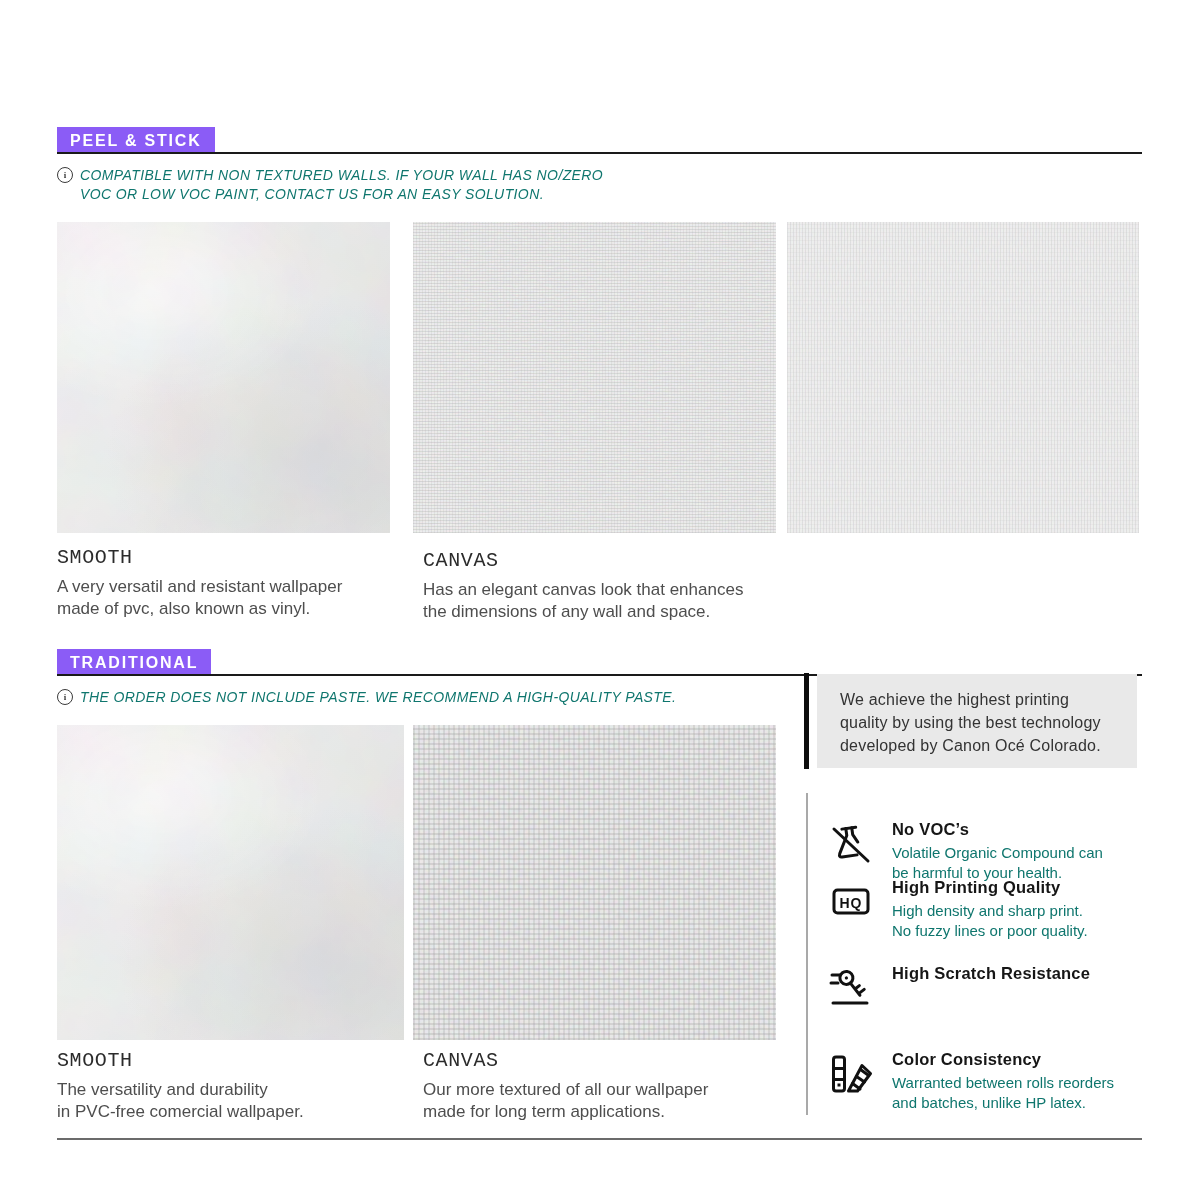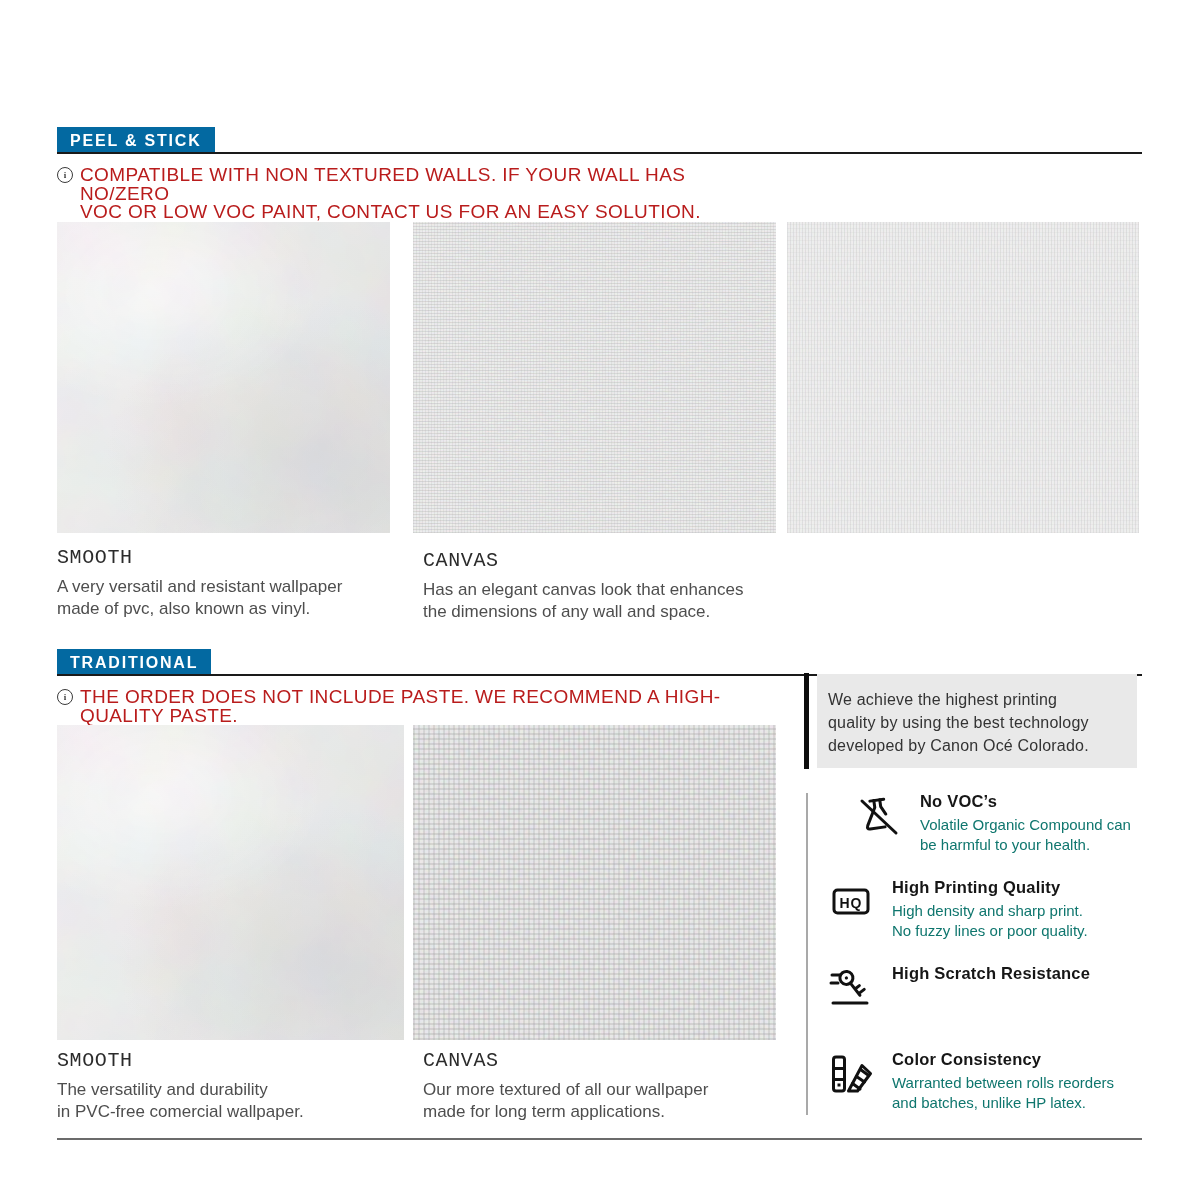--- a/index.html
+++ b/index.html
@@ -10,35 +10,35 @@
   .abs{position:absolute;}
 
   
   .title{
     left:0;top:51px;width:1010px;text-align:center;
     font-size:42px;font-weight:400;letter-spacing:4px;color:#141414;
   }
 
   
   .section-label{
-    height:27px;line-height:27px;background:#0369a1;color:#ffffff;
+    height:27px;line-height:27px;background:#8b5cf6;color:#ffffff;
     font-size:16px;font-weight:700;letter-spacing:1.8px;padding:0 13px;
   }
   .rule{background:#1a1a1a;height:2px;}
   .thin-rule{background:#6b6b6b;height:1.5px;}
 
   
   .note{display:flex;align-items:flex-start;gap:7px;}
   .info-icon{
     flex:0 0 auto;width:14px;height:14px;margin-top:1px;border:1.6px solid #3a3a3a;border-radius:50%;
     font-size:9px;font-weight:700;color:#3a3a3a;display:flex;align-items:center;justify-content:center;
     font-family:"Liberation Serif", serif;
   }
   .note-text{
-    font-size:19px;letter-spacing:.4px;color:#b91c1c;line-height:18.5px;white-space:pre-line;
+    font-size:14px;letter-spacing:.4px;color:#0f766e;line-height:18.5px;white-space:pre-line;font-style:italic;
   }
 
   
   .swatch{overflow:hidden;}
   .swatch svg.grain{position:absolute;left:0;top:0;width:100%;height:100%;display:block;mix-blend-mode:multiply;}
   .tex-smooth{
     background-color:#ededed;
     background-image:
       radial-gradient(ellipse 260px 180px at 28% 22%, rgba(255,255,255,.75), rgba(255,255,255,0) 65%),
       radial-gradient(ellipse 300px 220px at 78% 75%, rgba(210,210,210,.45), rgba(255,255,255,0) 70%),
@@ -64,21 +64,21 @@
   }
 
   
   .caption-title{font-size:20px;font-weight:500;letter-spacing:.6px;color:#2b2b2b;font-family:Liberation Mono, monospace;}
   .caption-desc{margin-top:7px;font-size:17px;color:#4e4e4e;line-height:22px;white-space:pre-line;}
 
   
   .quote-bar{background:#0d0d0d;}
   .quote-box{background:#e9e9e9;}
   .quote-text{
-    padding:14px 14px 0 11px;font-size:16px;color:#333333;line-height:23px;white-space:pre-line;letter-spacing:.2px;
+    padding:14px 14px 0 23px;font-size:16px;color:#333333;line-height:23px;white-space:pre-line;letter-spacing:.2px;
   }
 
   
   .feature{display:flex;align-items:flex-start;}
   .feature-icon{flex:0 0 48px;width:48px;height:48px;margin-left:21px;}
   .feature-body{margin-left:17px;width:262px;}
   .feature-title{font-size:16.5px;font-weight:700;color:#161616;letter-spacing:.2px;}
   .feature-desc{margin-top:4px;font-size:15px;color:#0f766e;line-height:19.5px;white-space:pre-line;}
   .vline{background:#a9a9a9;width:1.5px;}
 </style>
@@ -197,21 +197,21 @@
 
   <div class="abs quote-bar" style="left:804px;top:673px;width:5px;height:96px;"></div>
   <div class="abs quote-box" style="left:817px;top:674px;width:320px;height:94px;">
     <div class="quote-text">We achieve the highest printing
 quality by using the best technology
 developed by Canon Océ Colorado.</div>
   </div>
 
   <div class="abs vline" style="left:806px;top:793px;height:322px;"></div>
 
-  <div class="abs feature" style="left:806px;top:792px;padding-left:28px;">
+  <div class="abs feature" style="left:806px;top:820px;">
     <span class="feature-icon">
       <svg viewBox="0 0 48 48" width="48" height="48" fill="none" stroke="#111111" stroke-width="3" stroke-linecap="round" stroke-linejoin="round">
         <g transform="rotate(-8 24 24)">
           <path d="M17 8 h14"></path>
           <path d="M21 8 v7 L11.5 32 q-1.6 3.6 2 3.6 h15"></path>
           <path d="M27 8 v7 l4 8"></path>
         </g>
         <path d="M7 9 L41 41"></path>
       </svg>
     </span>

